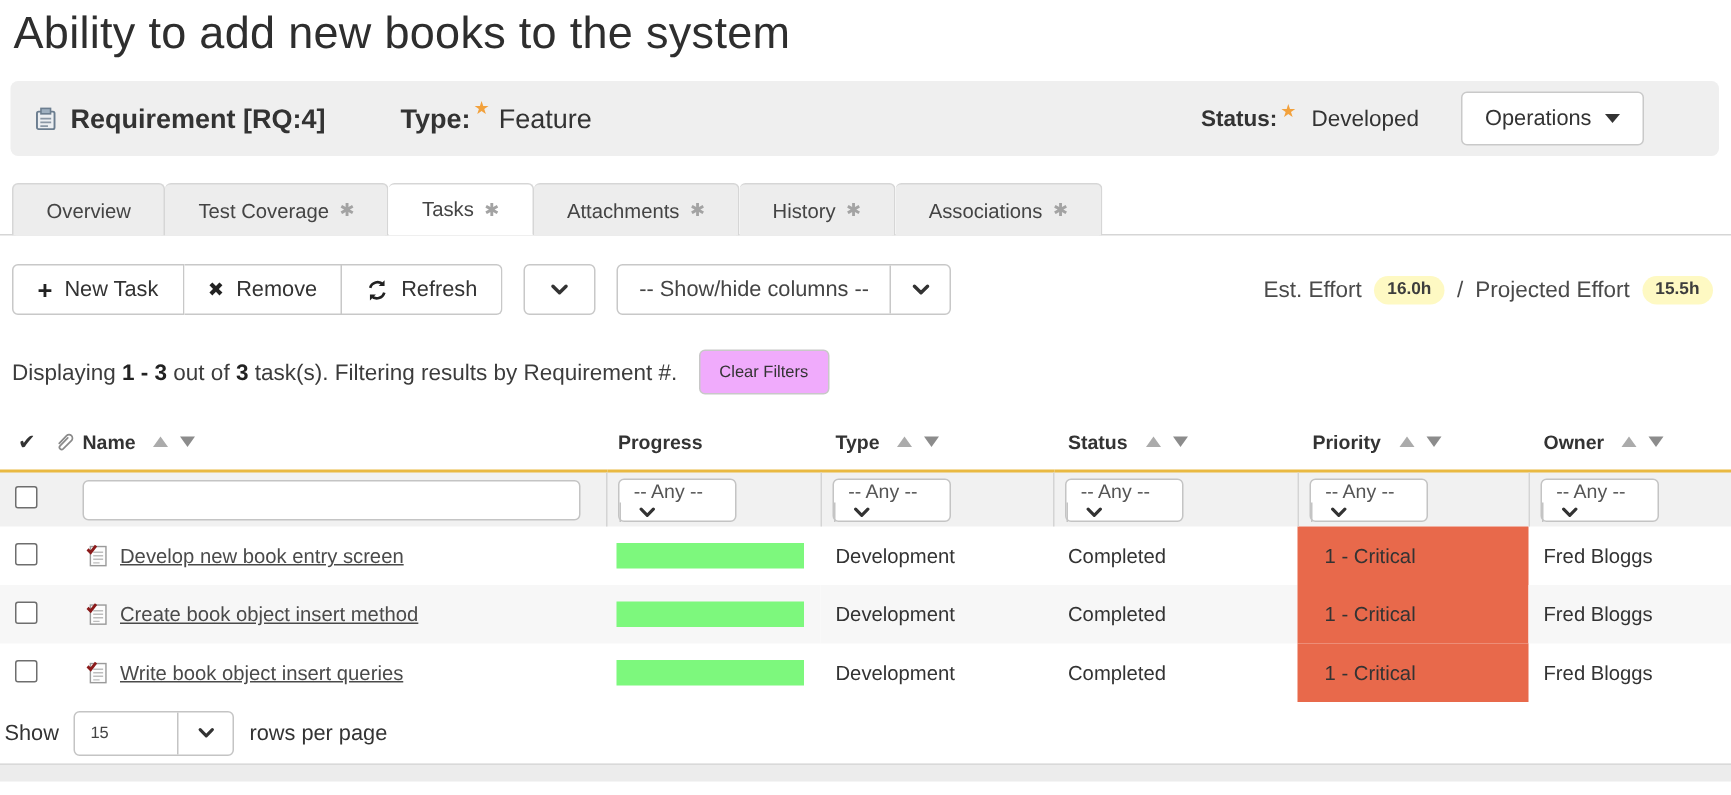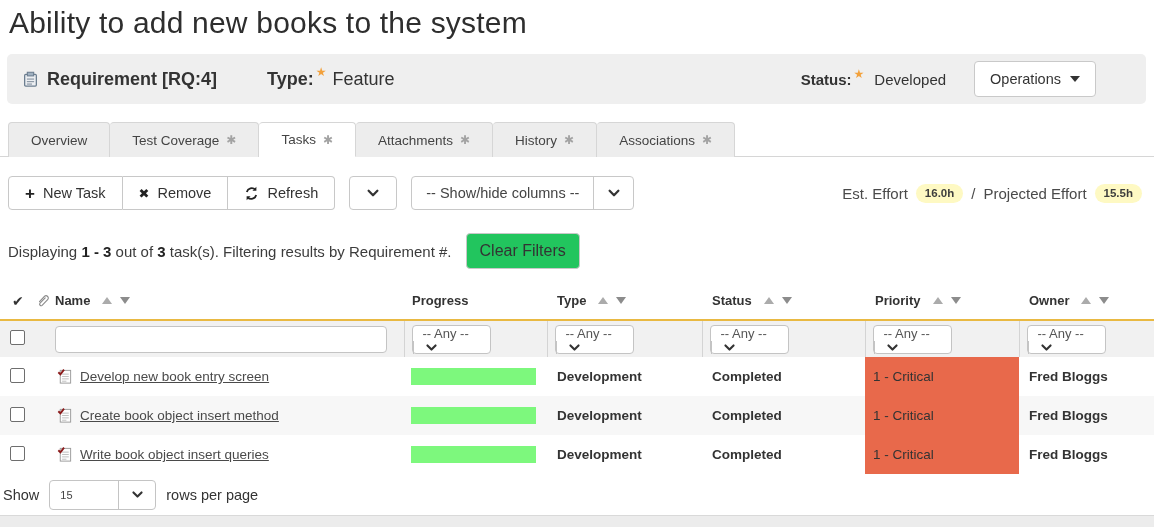--- a/index.html
+++ b/index.html
@@ -49,22 +49,22 @@
   .x-glyph { font-family:"DejaVu Sans",sans-serif; font-size:13px; color:#222; }
   .dd-plain { display:flex; height:34px; border:1px solid #c8c8c8; border-radius:4px; background:#fff; cursor:pointer; }
   .dd-plain .dd-label { display:flex; align-items:center; padding:0 14px; font-size:14.5px; color:#444; }
   .dd-plain .dd-btn { display:flex; align-items:center; justify-content:center; width:40px; border-left:1px solid #c8c8c8; }
   .effort { margin-left:auto; display:flex; align-items:center; gap:8px; font-size:15px; color:#4a4a4a; padding-right:4px; }
   .pill { background:#fef9c3; border-radius:10px; padding:3px 9px 4px; font-size:11.5px; font-weight:700; color:#3d3d3d; }
 
   
   .summary { margin:23px 8px 0 8px; display:flex; align-items:center; font-size:15px; color:#3c3c3c; }
   .summary b { color:#222; }
-  .clear-btn { margin-left:14px; background:#22c55e; border:1px solid #c8c8c8; border-radius:4px;
-               padding:8px 13px; font-size:16px; color:#333; cursor:pointer; }
+  .clear-btn { margin-left:14px; background:#f0abfc; border:1px solid #c8c8c8; border-radius:4px;
+               padding:8px 13px; font-size:11px; color:#333; cursor:pointer; }
 
   
   table { width:1154px; border-collapse:collapse; table-layout:fixed; margin-top:13px; font-size:13.5px; }
   col.c-check{width:36px;} col.c-name{width:368px;} col.c-prog{width:143px;} col.c-type{width:155px;}
   col.c-status{width:163px;} col.c-prio{width:154px;} col.c-owner{width:135px;}
   thead th { height:38px; vertical-align:middle; text-align:left; font-size:13px; font-weight:700; color:#333;
              border-bottom:2px solid #e9b942; }
   .th-flex { display:flex; align-items:center; gap:5px; }
   .check-glyph { font-family:"DejaVu Sans",sans-serif; font-size:14px; color:#333; font-weight:700; padding-left:12px; }
   .sort-asc { width:0;height:0;border-left:5px solid transparent;border-right:5px solid transparent;
@@ -82,22 +82,22 @@
   .dd-any .dd-label { display:flex; align-items:center; padding:0 10px; min-width:77px; font-size:13px; color:#555; }
   .dd-any .dd-btn { display:flex; align-items:center; justify-content:center; width:37px; border-left:1px solid #c4c4c4; }
   tr.data-row td { height:39px; vertical-align:middle; color:#333; }
   tr.data-row.alt td { background:#f7f7f7; }
   td.cell-name { padding-left:20px; }
   .name-wrap { display:flex; align-items:center; gap:7px; }
   .task-link { color:#4a4a4a; text-decoration:underline; cursor:pointer; }
   td.cell-prog { padding-left:7px; }
   .bar-track { width:125px; height:17px; }
   .bar-fill { height:100%; background:#7df87d; }
-  td.cell-type, td.cell-status, td.cell-owner { padding-left:10px;font-weight:bold; }
-  td.cell-prio { padding-left:8px; background:#e8694b; }
+  td.cell-type, td.cell-status, td.cell-owner { padding-left:10px; }
+  td.cell-prio { padding-left:18px; background:#e8694b; }
   tr.data-row.alt td.cell-prio { background:#e8694b; }
 
   
   .pager { height:41px; display:flex; align-items:center; font-size:14.5px; color:#333; padding-left:3px; }
   .pager .dd-page { display:inline-flex; height:30px; border:1px solid #c4c4c4; border-radius:4px; background:#fff;
                     margin:0 10px; cursor:pointer; }
   .dd-page .dd-label { display:flex; align-items:center; padding:0 10px; min-width:68px; font-size:11px; color:#444; }
   .dd-page .dd-btn { display:flex; align-items:center; justify-content:center; width:37px; border-left:1px solid #c4c4c4; }
   .footer-strip { height:12px; background:#ececec; border-top:1px solid #d9d9d9; }
 

